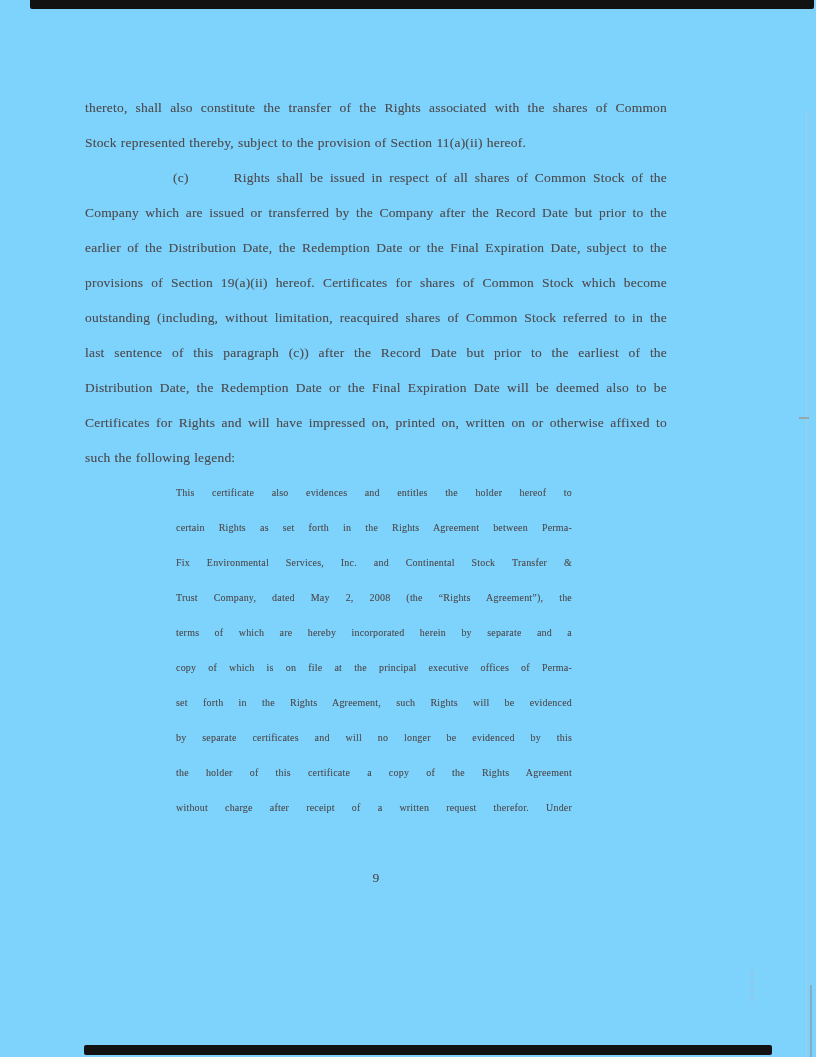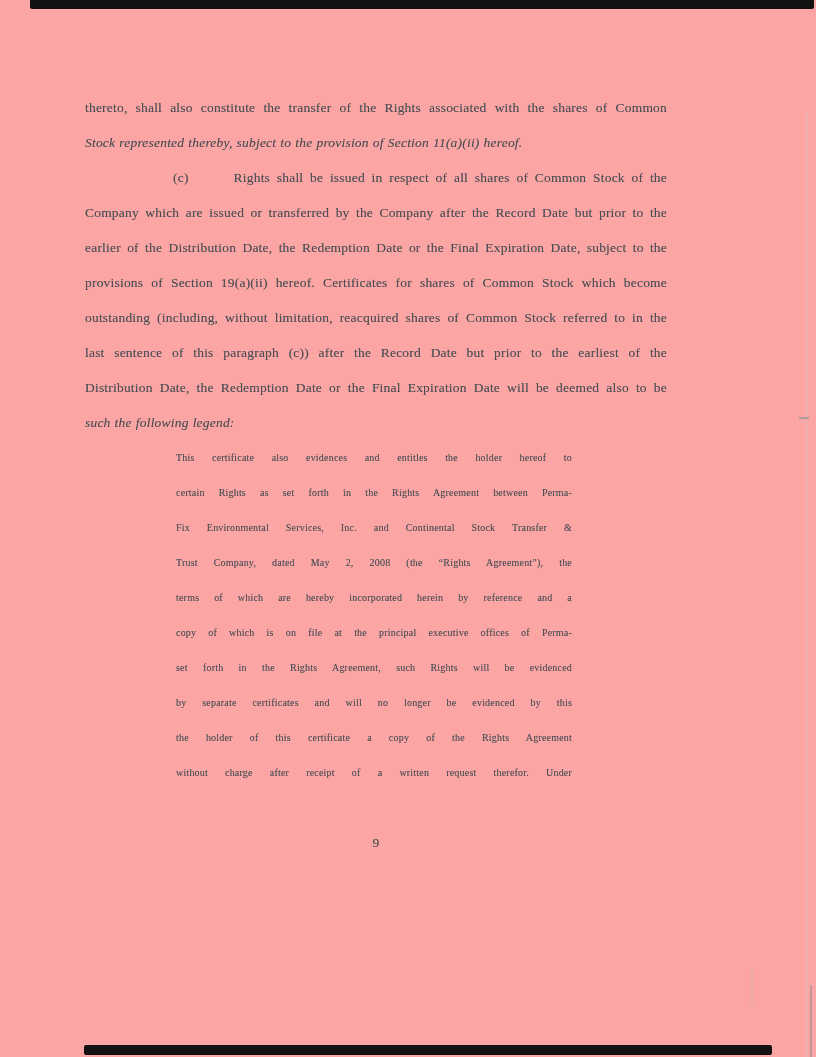--- a/index.html
+++ b/index.html
@@ -5,21 +5,21 @@
   html, body { margin: 0; padding: 0; }
   body {
     width: 816px; height: 1057px;
     background: #fdfdfc;
     position: relative;
     overflow: hidden;
     font-family: "Liberation Serif", serif;
   }
   .page {
     position: absolute; inset: 0;
-    background: #fca5a5;
+    background: #7dd3fc;
   }
   
   .bar-top    { position: absolute; left: 30px;  top: 0;      width: 784px; height: 9px;  background: #121212; border-radius: 0 0 2px 2px; }
   .bar-bottom { position: absolute; left: 84px;  top: 1045px; width: 688px; height: 10px; background: #121212; border-radius: 2px; }
   .edge-line  { position: absolute; left: 806px; top: 110px;  width: 1px;   height: 947px; background: #c9c9c9; opacity: .55; }
   .edge-dash  { position: absolute; left: 799px; top: 417px;  width: 10px;  height: 2px;  background: #9b9b9b; opacity: .8; }
   .edge-dots  { position: absolute; left: 751px; top: 972px;  width: 2px;   height: 34px;
                 background: repeating-linear-gradient(#b5b5b5 0 3px, transparent 3px 8px); opacity: .6; }
   .corner-line{ position: absolute; left: 810px; top: 985px;  width: 2px;   height: 72px; background: #8a8a8a; opacity: .5; }
 
@@ -31,21 +31,21 @@
     color: #4b4d52;
     letter-spacing: 0.2px;
     word-spacing: 0.5px;
     text-shadow: 0 0 0.6px rgba(110,112,118,0.55);
   }
   .line {
     height: 35px; line-height: 35px;
     text-align: justify; text-align-last: justify;
     overflow: hidden; white-space: nowrap;
   }
-  .line.no-just { text-align: left; text-align-last: left; font-style: italic; }
+  .line.no-just { text-align: left; text-align-last: left; }
   .spacer { display: inline-block; height: 1px; vertical-align: baseline; }
   .indent-spacer { width: 88px; }
   .gap-spacer { width: 45px; }
   .legend-block .line {
     margin-left: 91px; width: 396px;
     font-size: 10px;
   }
   .page-number {
     margin-top: 35px;
     height: 35px; line-height: 35px;
@@ -70,28 +70,29 @@
     <div>
         <div class="line">thereto, shall also constitute the transfer of the Rights associated with the shares of Common</div>
         <div class="line no-just">Stock  represented thereby, subject to the provision of Section 11(a)(ii) hereof.</div>
         <div class="line"><span class="spacer indent-spacer"></span><span>(c)</span><span class="spacer gap-spacer"></span>Rights shall be issued in respect of all shares of Common Stock of the</div>
         <div class="line">Company which are issued or transferred by the Company after the Record Date but prior to the</div>
         <div class="line">earlier of the Distribution Date, the Redemption Date or the Final Expiration Date, subject to the</div>
         <div class="line">provisions of Section 19(a)(ii) hereof.  Certificates for shares of Common Stock which become</div>
         <div class="line">outstanding (including, without limitation, reacquired shares of Common Stock referred to in the</div>
         <div class="line">last sentence of this paragraph (c)) after the Record Date but prior to the earliest of the</div>
         <div class="line">Distribution Date, the Redemption Date or the Final Expiration Date will be deemed also to be</div>
+        <div class="line">Certificates for Rights and will have impressed on, printed on, written on or otherwise affixed to</div>
         <div class="line no-just">such the following legend:</div>
       </div>
     <div class="legend-block">
         <div class="line">This certificate also evidences and entitles the holder hereof to</div>
         <div class="line">certain Rights as set forth in the Rights Agreement between Perma-</div>
         <div class="line">Fix Environmental Services, Inc. and Continental Stock Transfer &amp;</div>
         <div class="line">Trust Company, dated May 2, 2008 (the “Rights Agreement”), the</div>
-        <div class="line">terms of which are hereby incorporated herein by reference and a</div>
+        <div class="line">terms of which are hereby incorporated herein by separate and a</div>
         <div class="line">copy of which is on file at the principal executive offices of Perma-</div>
         <div class="line">set forth in the Rights Agreement, such Rights will be evidenced</div>
         <div class="line">by separate certificates and will no longer be evidenced by this</div>
         <div class="line">the holder of this certificate a copy of the Rights Agreement</div>
         <div class="line">without charge after receipt of a written request therefor.  Under</div>
       </div>
     <div class="page-number">9</div>
   </div>
 
 </div>

